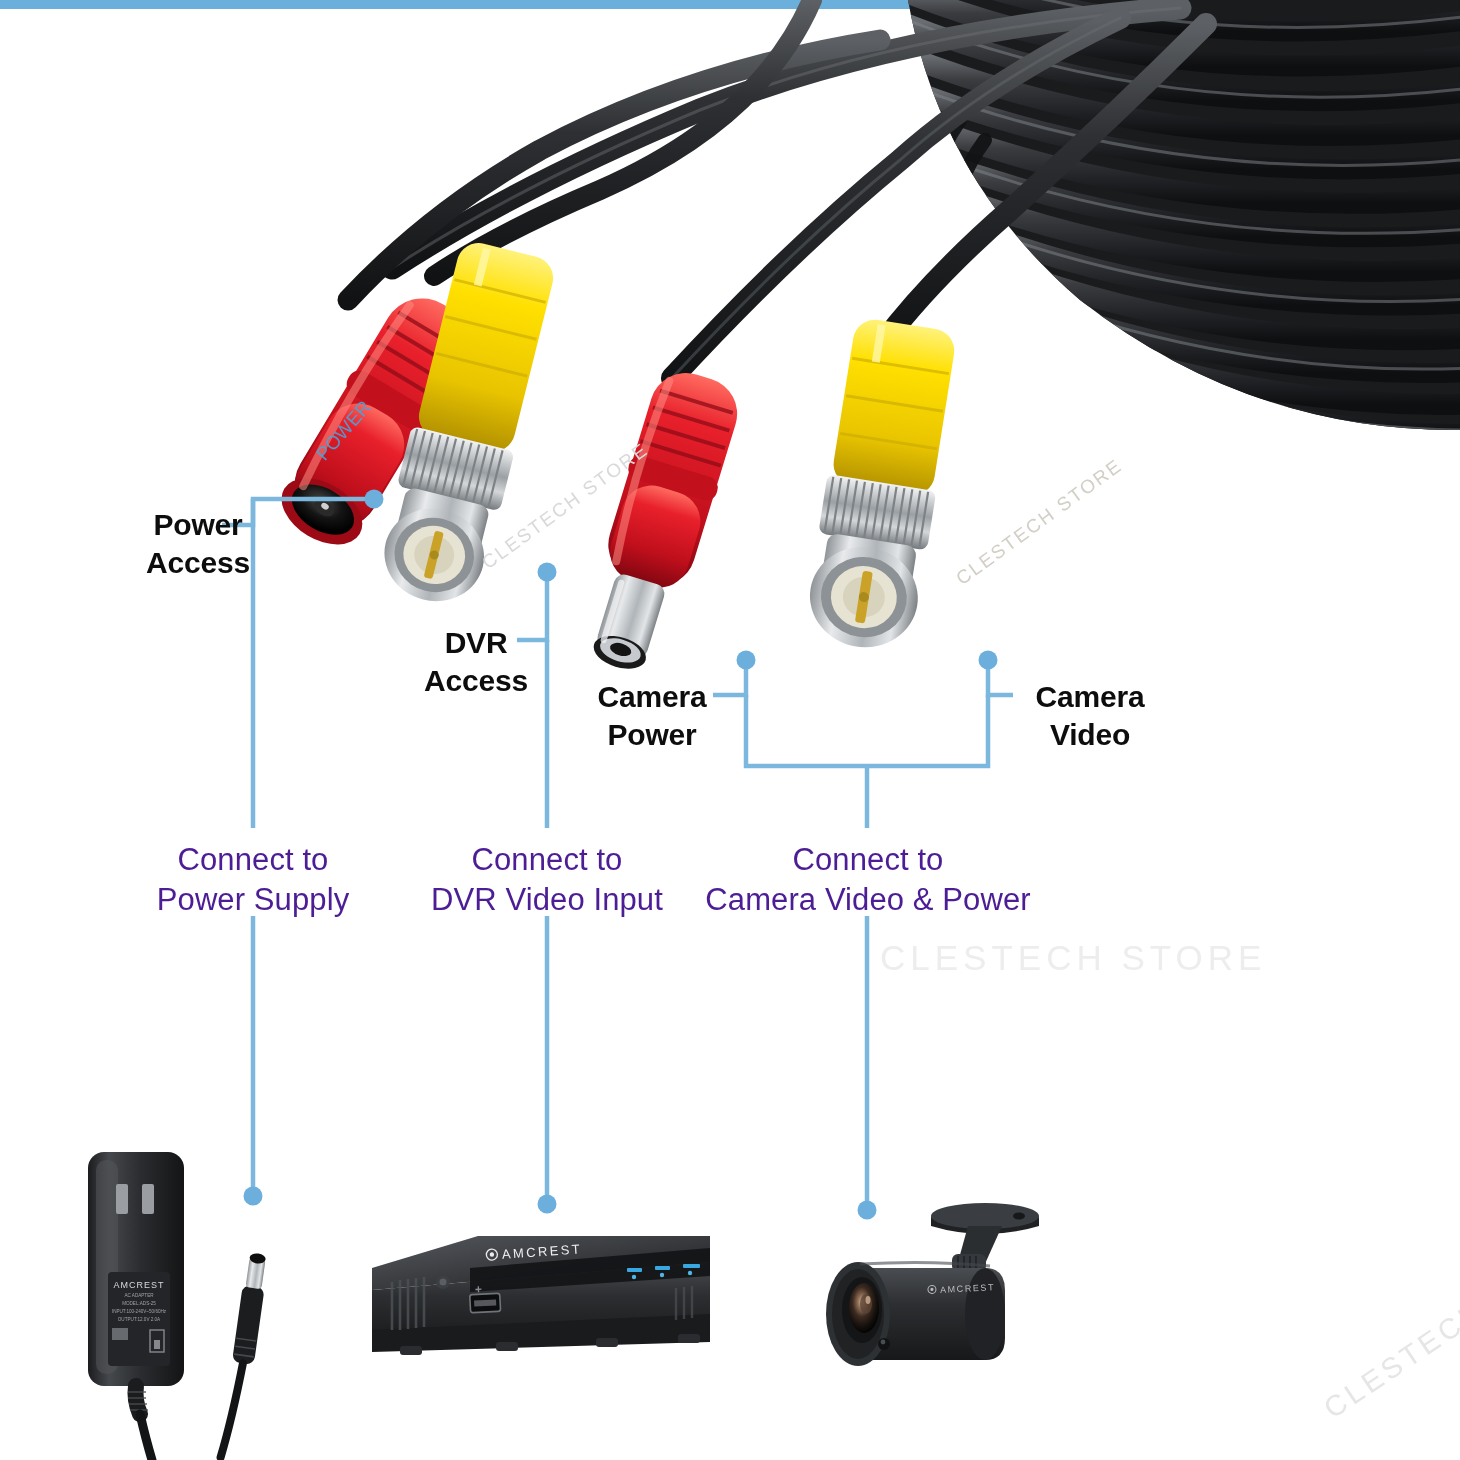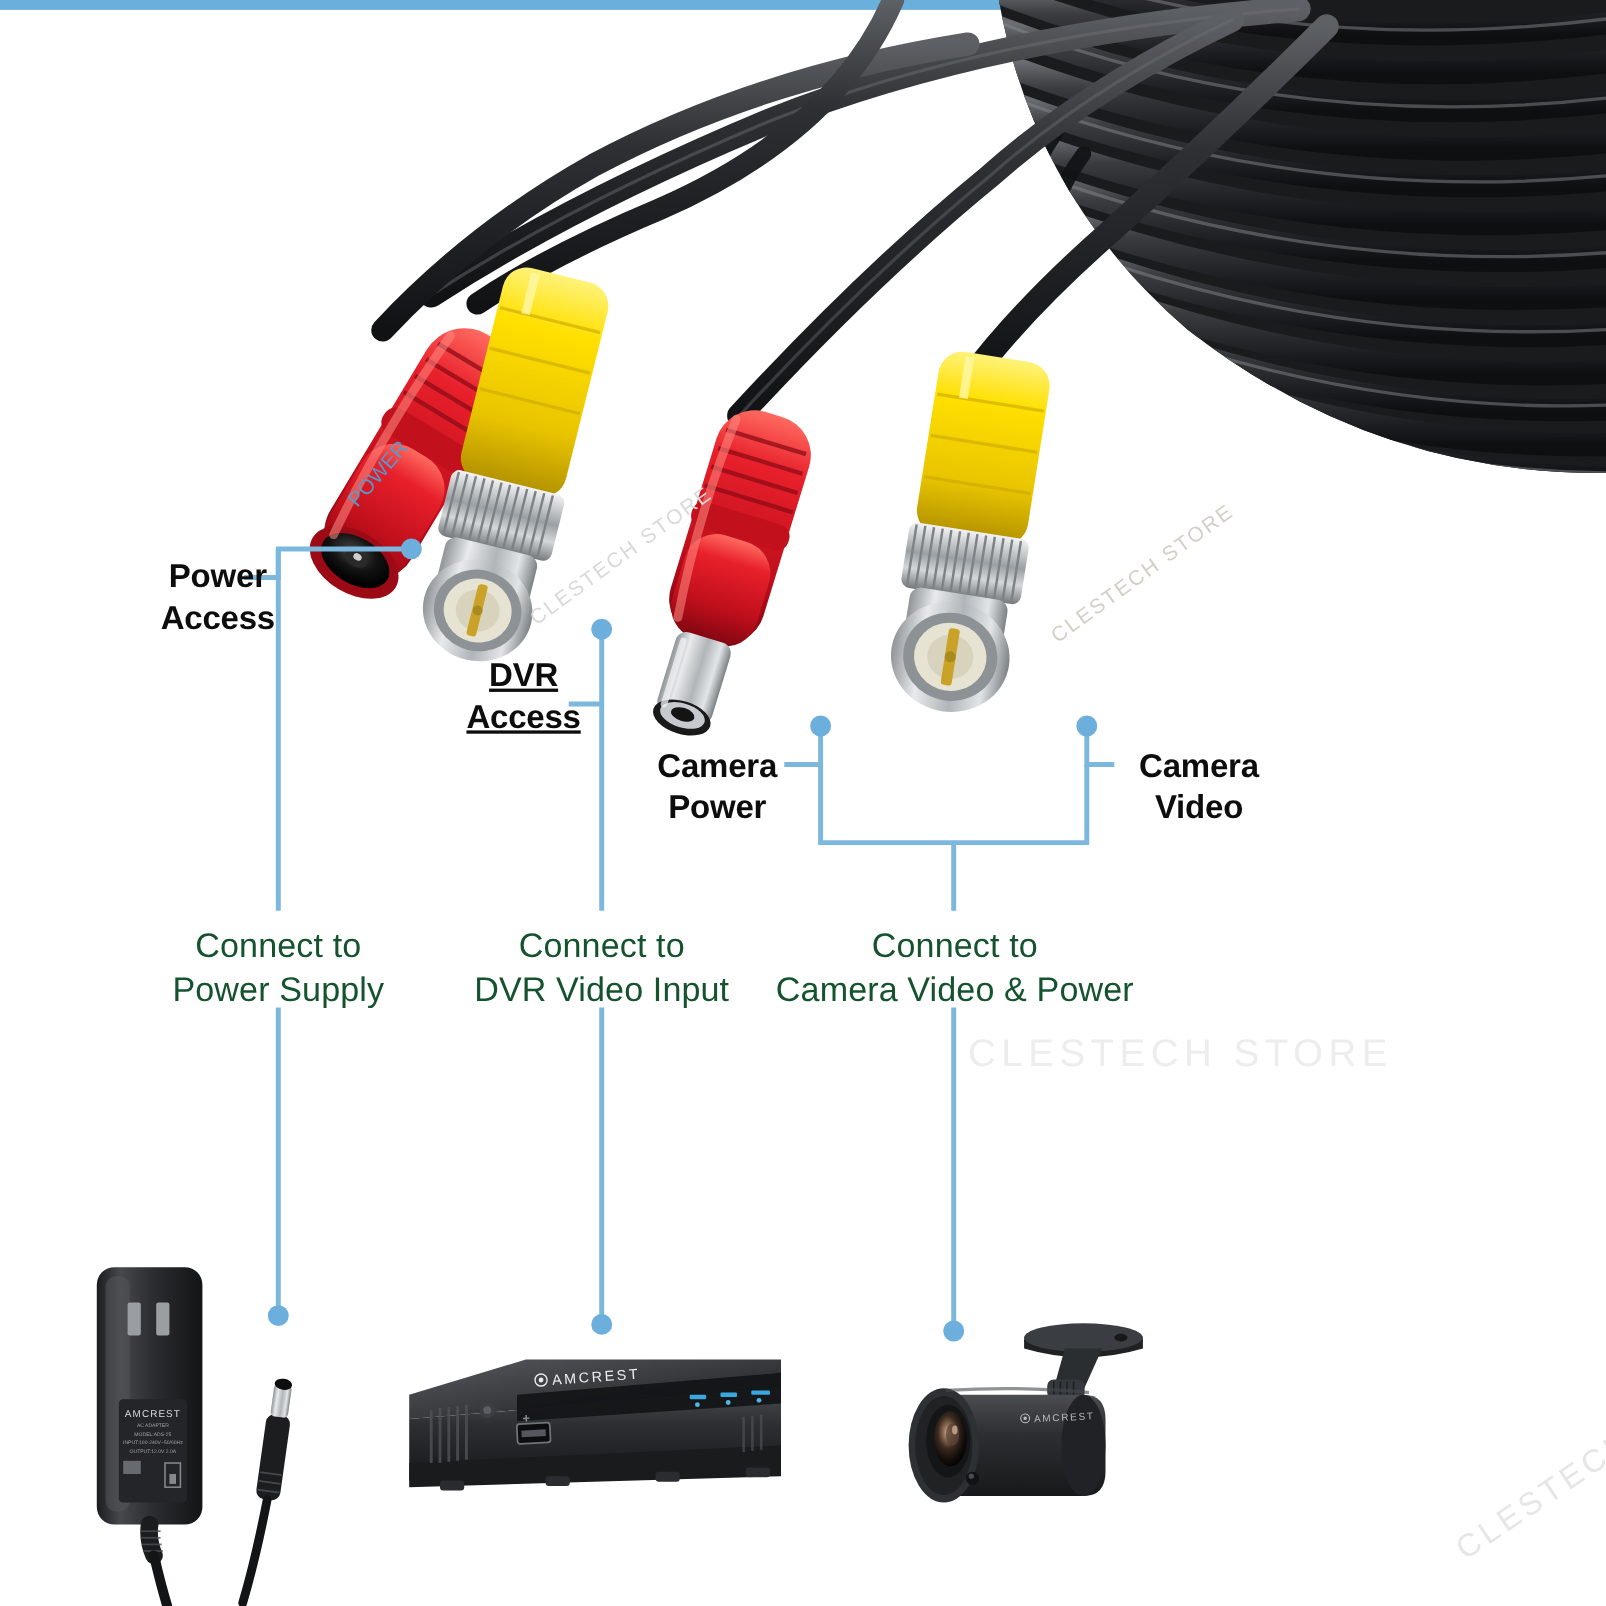--- a/index.html
+++ b/index.html
@@ -22,21 +22,21 @@
     color: #0d0d0d;
     font-weight: 700;
     font-size: 30px;
     line-height: 1.26;
     letter-spacing: -0.2px;
     text-align: center;
     white-space: pre-line;
   }
   .caption {
     position: absolute; z-index: 7;
-    color: #14532d;
+    color: #4c1d95;
     font-weight: 400;
     font-size: 31px;
     line-height: 1.3;
     letter-spacing: 0.1px;
     text-align: center;
     white-space: pre-line;
   }
   .wm {
     position: absolute; z-index: 3;
     color: #ededed;
@@ -456,21 +456,21 @@
     <g fill="#6cafdc">
       <circle cx="253" cy="1196" r="9.5"></circle>
       <circle cx="547" cy="1204" r="9.5"></circle>
       <circle cx="867" cy="1210" r="9.5"></circle>
     </g>
   </svg>
 
   <div class="label" id="lbl-power-access" style="left:122px; top:506px; width:152px;">Power
 Access</div>
 
-  <div class="label" id="lbl-dvr-access" style="left:418px; top:596px; width:116px;text-decoration:underline;">DVR
+  <div class="label" id="lbl-dvr-access" style="left:418px; top:624px; width:116px;">DVR
 Access</div>
 
   <div class="label" id="lbl-camera-power" style="left:586px; top:678px; width:132px;">Camera
 Power</div>
 
   <div class="label" id="lbl-camera-video" style="left:1022px; top:678px; width:136px;">Camera
 Video</div>
 
   <div class="caption" id="cap-power" style="left:118px; top:840px; width:270px;">Connect to
 Power Supply</div>

